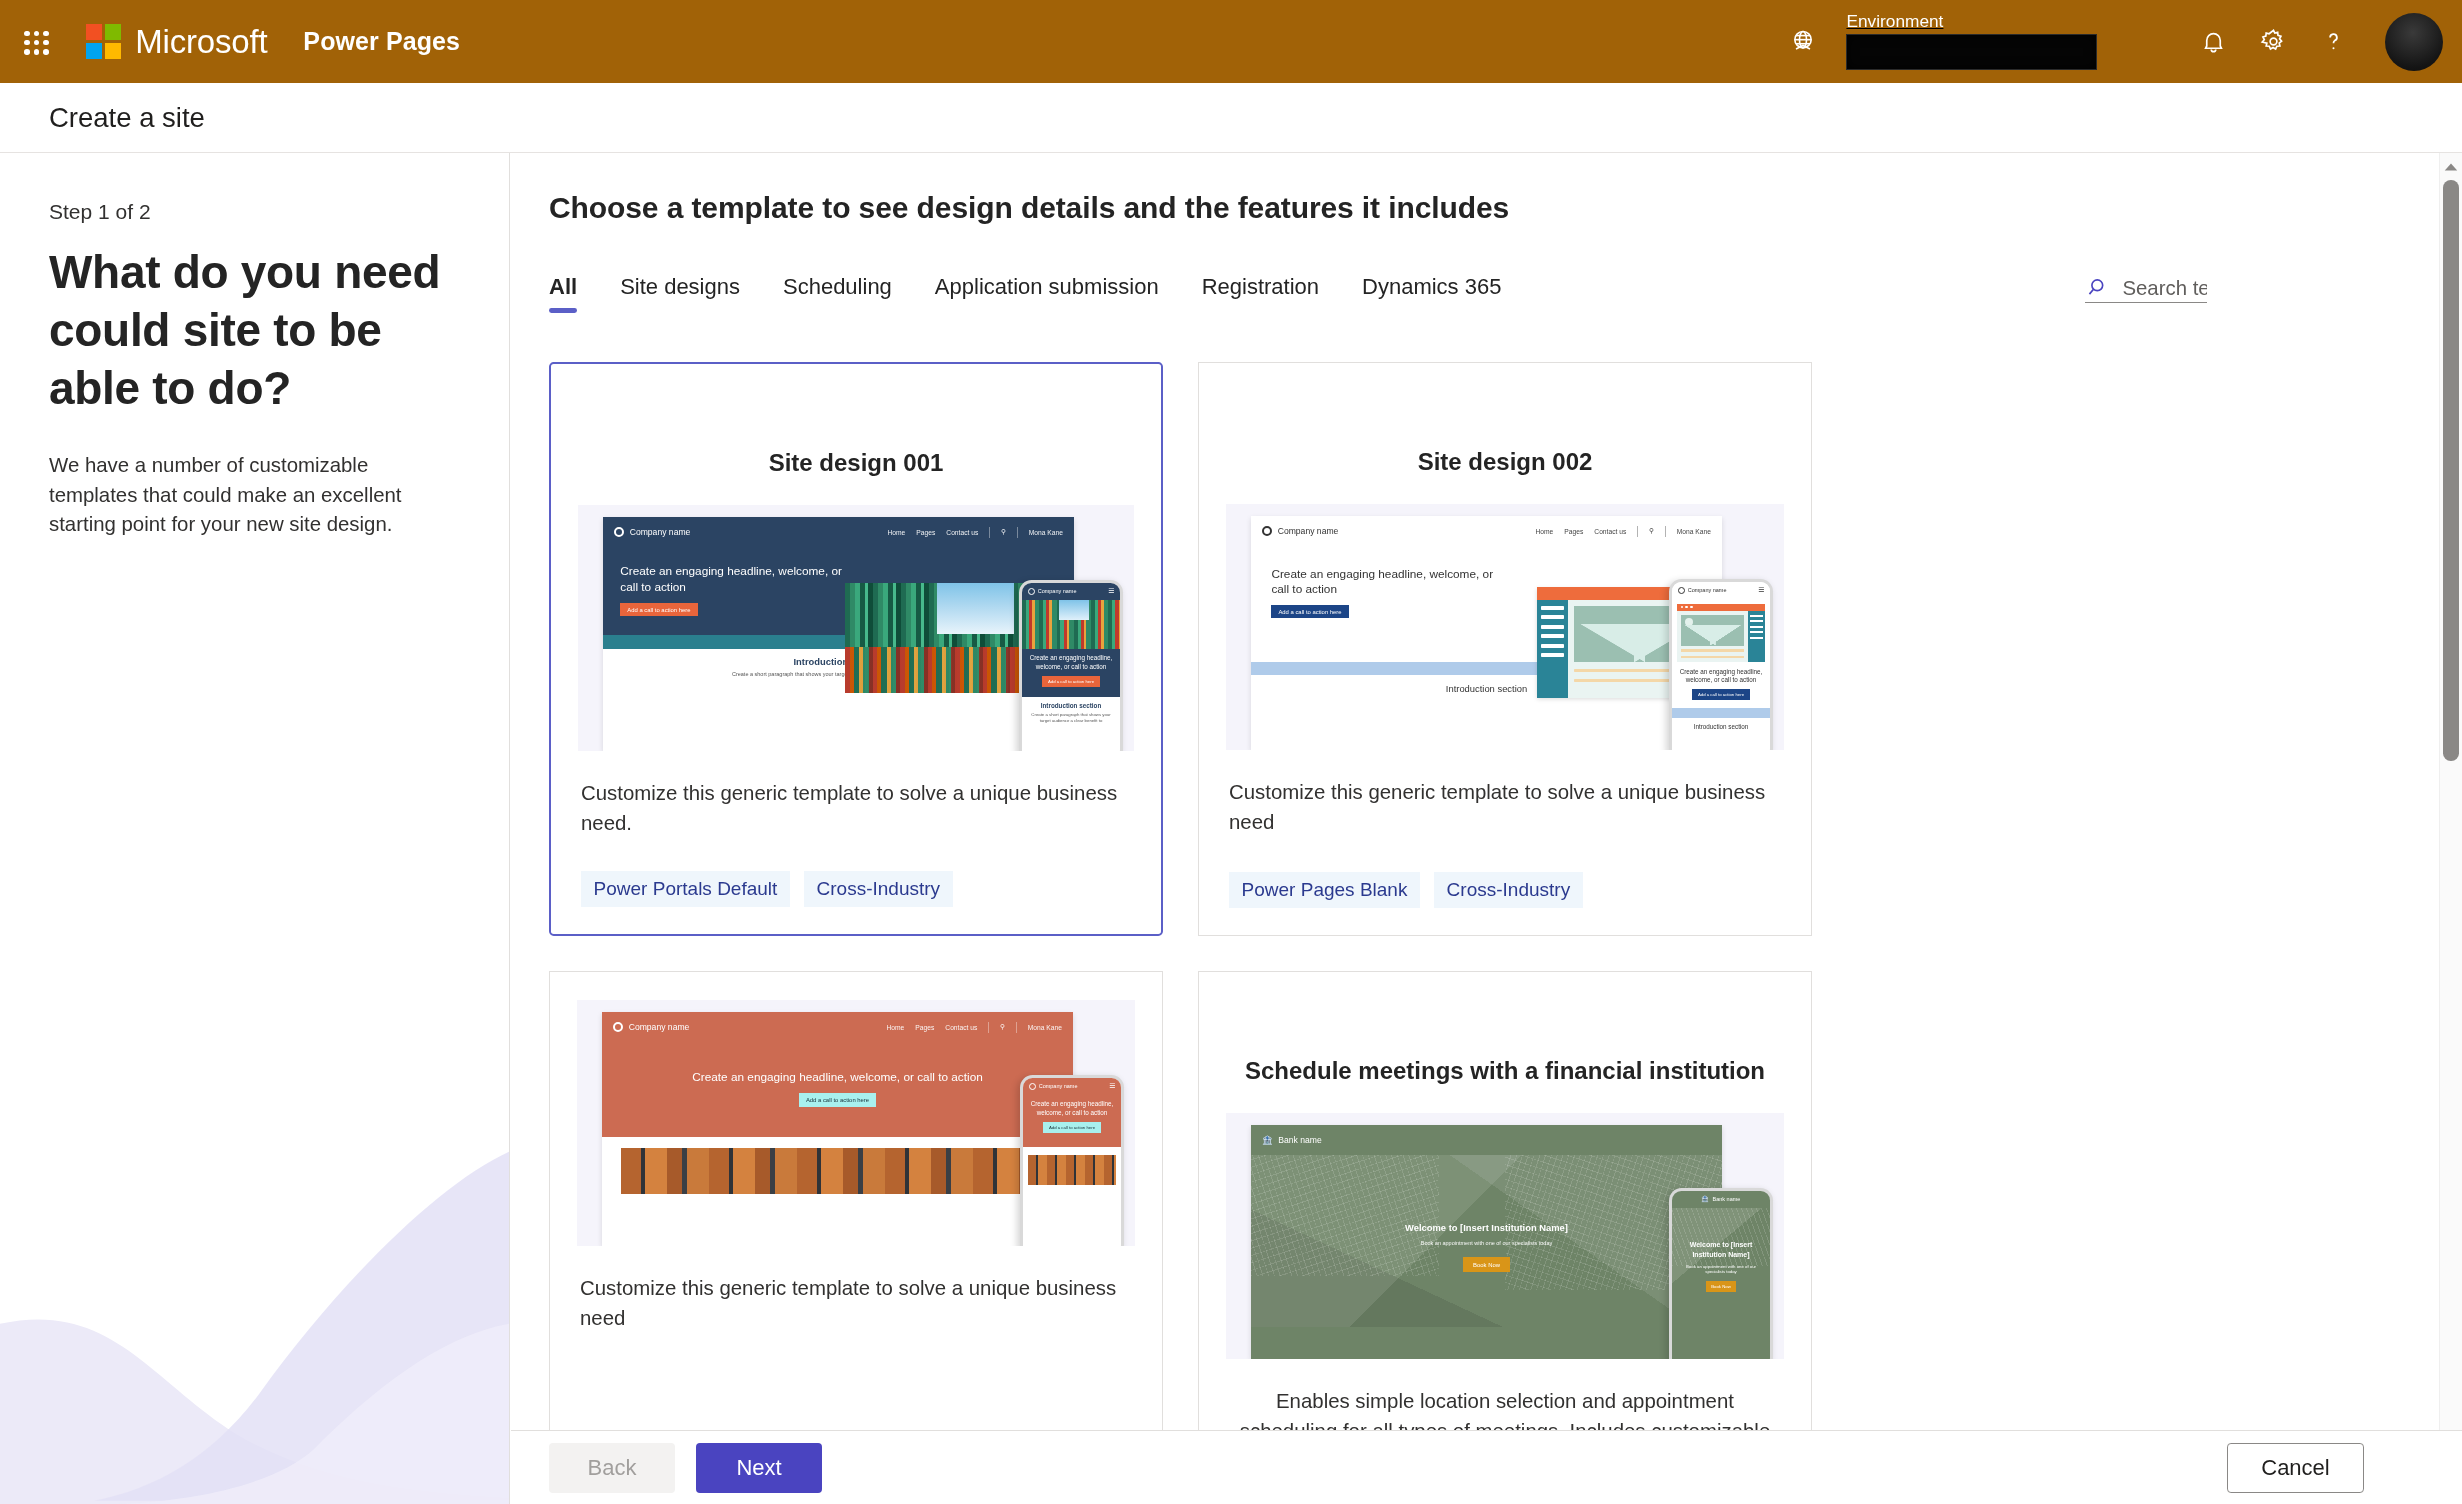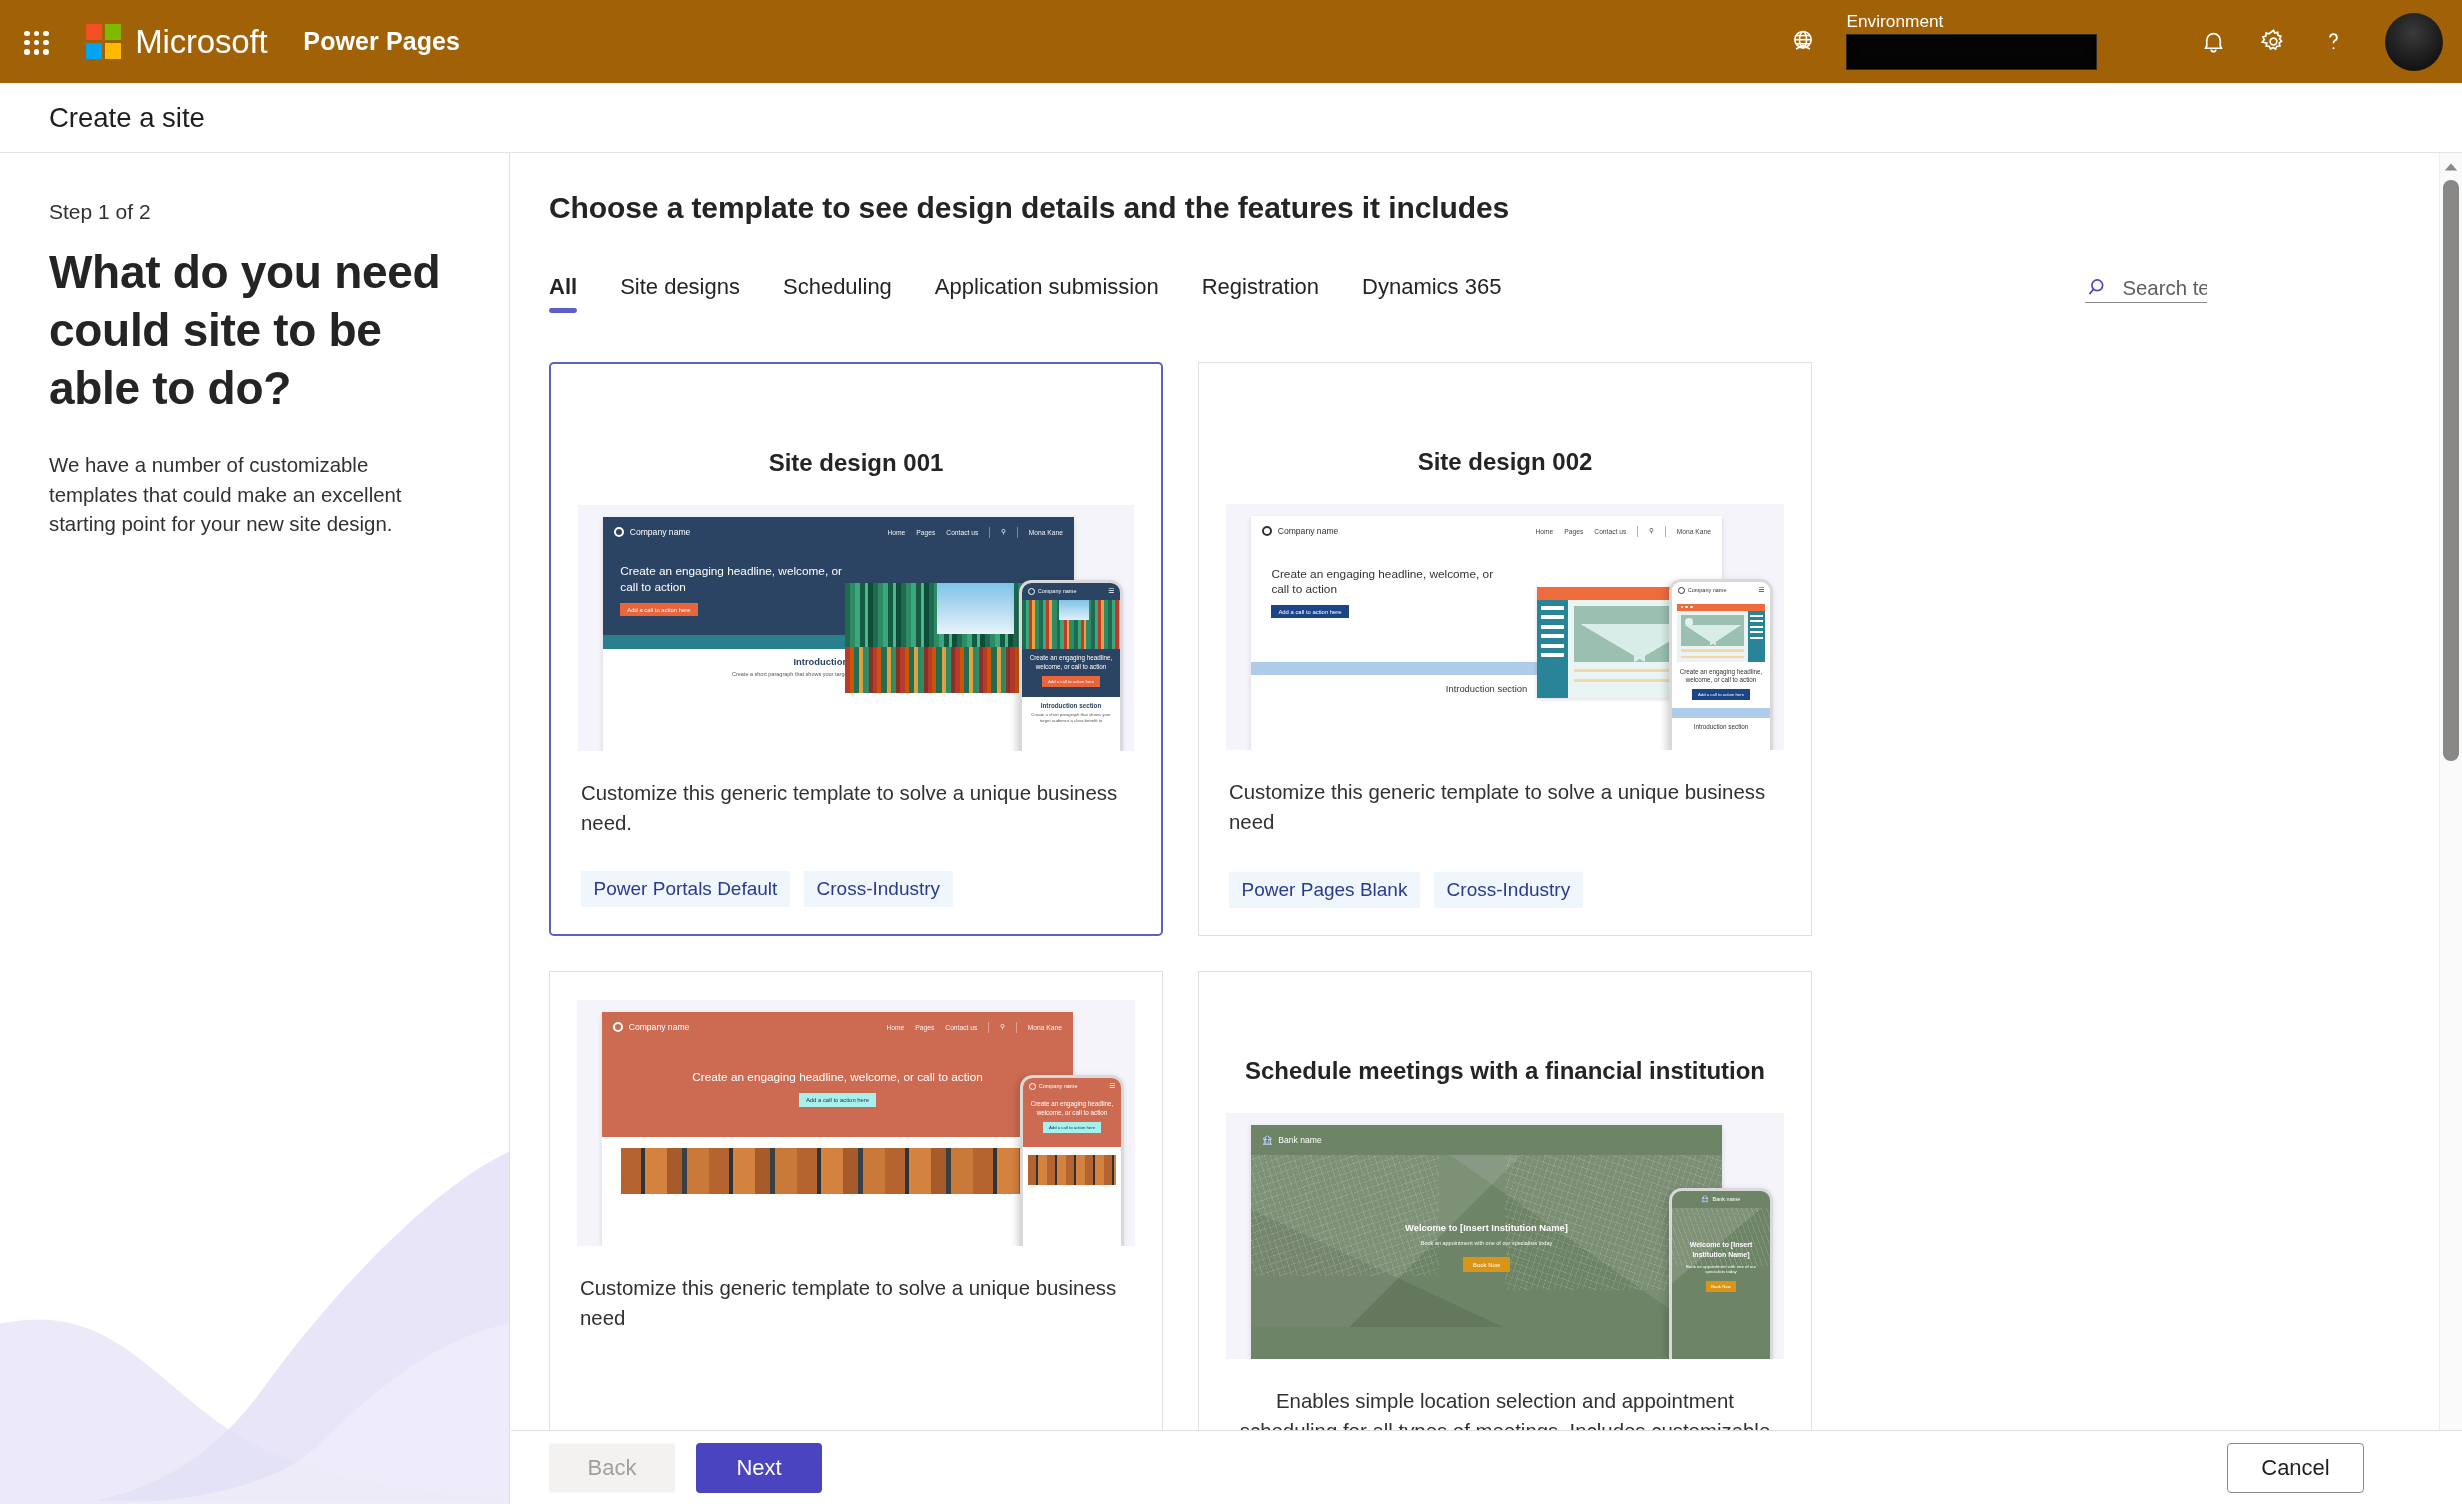--- a/index.html
+++ b/index.html
@@ -29,21 +29,21 @@
   .ms-squares { width: 35px; height: 35px; display: grid; grid-template-columns: 1fr 1fr; grid-template-rows: 1fr 1fr; gap: 3.1px; }
   .ms-squares span { display: block; }
   .ms-q1 { background: #F25022; }
   .ms-q2 { background: #7FBA00; }
   .ms-q3 { background: #00A4EF; }
   .ms-q4 { background: #FFB900; }
   .ms-word { color: #ffffff; font-size: 33px; font-weight: 400; margin-left: 14px; letter-spacing: -0.2px; }
 
   .app-name { color: #ffffff; font-size: 25px; font-weight: 600; margin-left: 36px; letter-spacing: 0.1px; cursor: pointer; }
 
-  .suite-right { margin-left: auto; display: flex; align-items: center; height: 83px; }
+  .suite-right { margin-left: auto; display: flex; align-items: center; height: 83px; text-decoration: underline; }
   .globe-btn { width: 47px; height: 47px; display: flex; align-items: center; justify-content: center; cursor: pointer; }
   .env-block { margin-left: 20.4px; margin-right: 86px; display: flex; flex-direction: column; justify-content: center; height: 71px; }
   .env-label { color: #ffffff; font-size: 17.3px; line-height: 1; margin-bottom: 4.7px; }
   .env-value {
     width: 251px; height: 36px; background: #050505;
     border: 0.8px solid #2a2a2a; cursor: pointer;
     box-shadow: inset 0 0 11px rgba(0,0,0,.9);
   }
   .icon-btn { width: 60px; height: 60px; display: flex; align-items: center; justify-content: center; cursor: pointer; }
   .avatar-wrap { width: 75px; height: 75px; margin-right: 11px; margin-left: 12.6px; display: flex; align-items: center; justify-content: center; cursor: pointer; }

